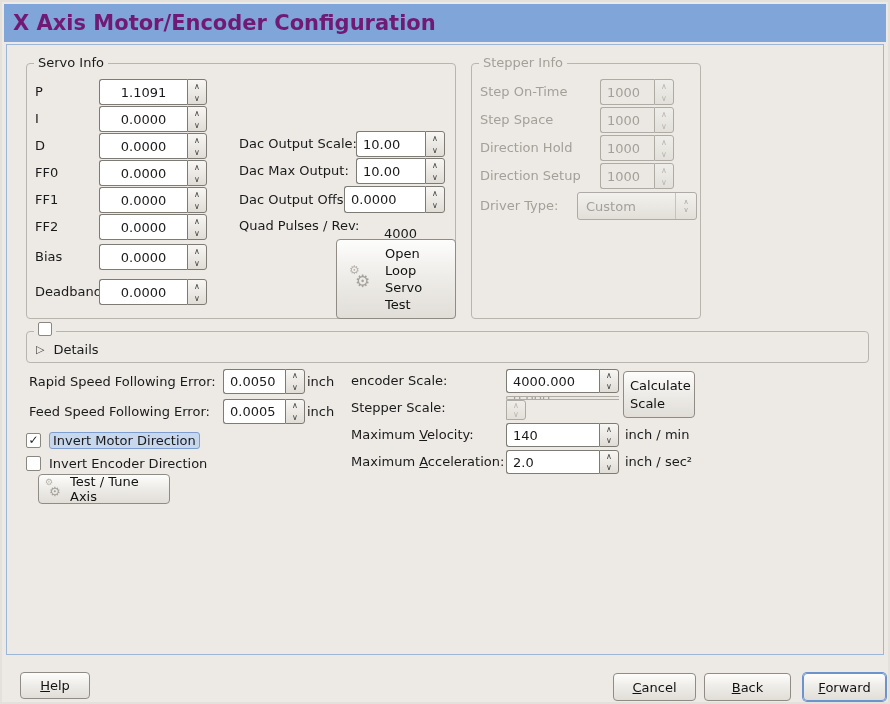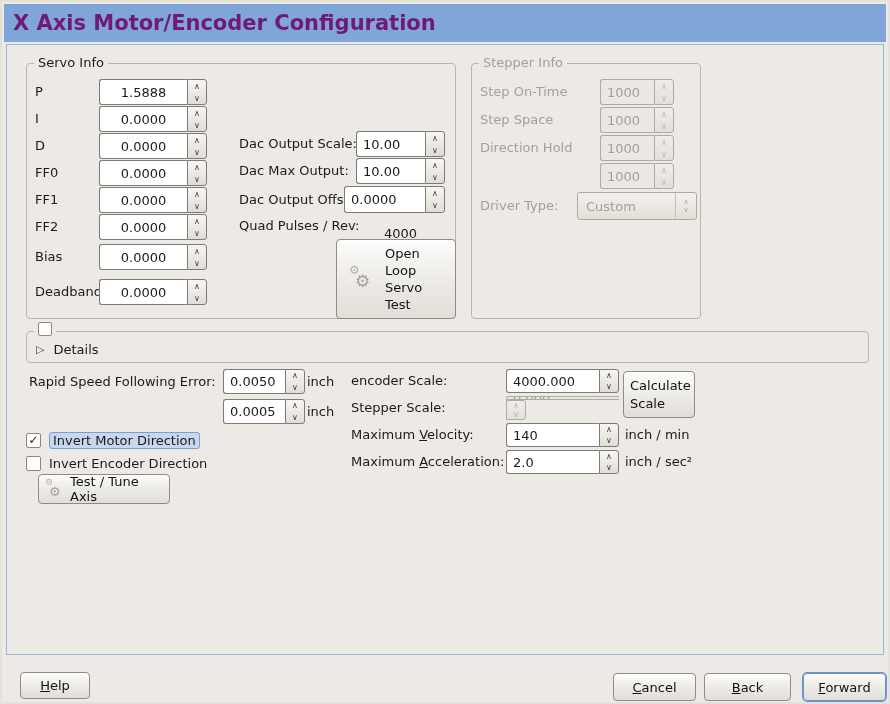--- a/index.html
+++ b/index.html
@@ -96,21 +96,21 @@
 
   <div class="titlebar">X Axis Motor/Encoder Configuration</div>
 
   <div class="panel">
 
     <div class="frame" style="left:19px;top:18px;width:430px;height:256px;">
       <span class="frame-label">Servo Info</span>
 
       <span class="lbl" style="left:8px;top:15px;line-height:26px;">P</span>
       <div class="spin center" style="left:72px;top:15px;width:108px;height:26px;">
-        <span class="val">1.5888</span>
+        <span class="val">1.1091</span>
         <span class="stepper">
             <i>∧</i>
             <i>∨</i>
           </span>
       </div>
 
       <span class="lbl" style="left:8px;top:42px;line-height:26px;">I</span>
       <div class="spin center" style="left:72px;top:42px;width:108px;height:26px;">
         <span class="val">0.0000</span>
         <span class="stepper">
@@ -235,20 +235,21 @@
 
       <span class="lbl dis" style="left:8px;top:71px;line-height:26px;">Direction Hold</span>
       <div class="spin disabled" style="left:128px;top:71px;width:74px;height:26px;">
         <span class="val">1000</span>
         <span class="stepper">
             <i>∧</i>
             <i>∨</i>
           </span>
       </div>
 
+      <span class="lbl dis" style="left:8px;top:99px;line-height:26px;">Direction Setup</span>
       <div class="spin disabled" style="left:128px;top:99px;width:74px;height:26px;">
         <span class="val">1000</span>
         <span class="stepper">
             <i>∧</i>
             <i>∨</i>
           </span>
       </div>
 
       <span class="lbl dis" style="left:8px;top:128px;line-height:28px;">Driver Type:</span>
       <div class="combo" style="left:105px;top:128px;width:120px;height:28px;">
@@ -273,20 +274,21 @@
     <span class="lbl" style="left:22px;top:324px;line-height:25px;">Rapid Speed Following Error:</span>
     <div class="spin" style="left:216px;top:324px;width:82px;height:25px;">
       <span class="val">0.0050</span>
       <span class="stepper">
           <i>∧</i>
           <i>∨</i>
         </span>
     </div>
     <span class="lbl" style="left:300px;top:324px;line-height:25px;">inch</span>
 
+    <span class="lbl" style="left:22px;top:354px;line-height:25px;">Feed Speed Following Error:</span>
     <div class="spin" style="left:216px;top:354px;width:82px;height:25px;">
       <span class="val">0.0005</span>
       <span class="stepper">
           <i>∧</i>
           <i>∨</i>
         </span>
     </div>
     <span class="lbl" style="left:300px;top:354px;line-height:25px;">inch</span>
 
     <span class="lbl" style="left:344px;top:324px;line-height:24px;">encoder Scale:</span>

